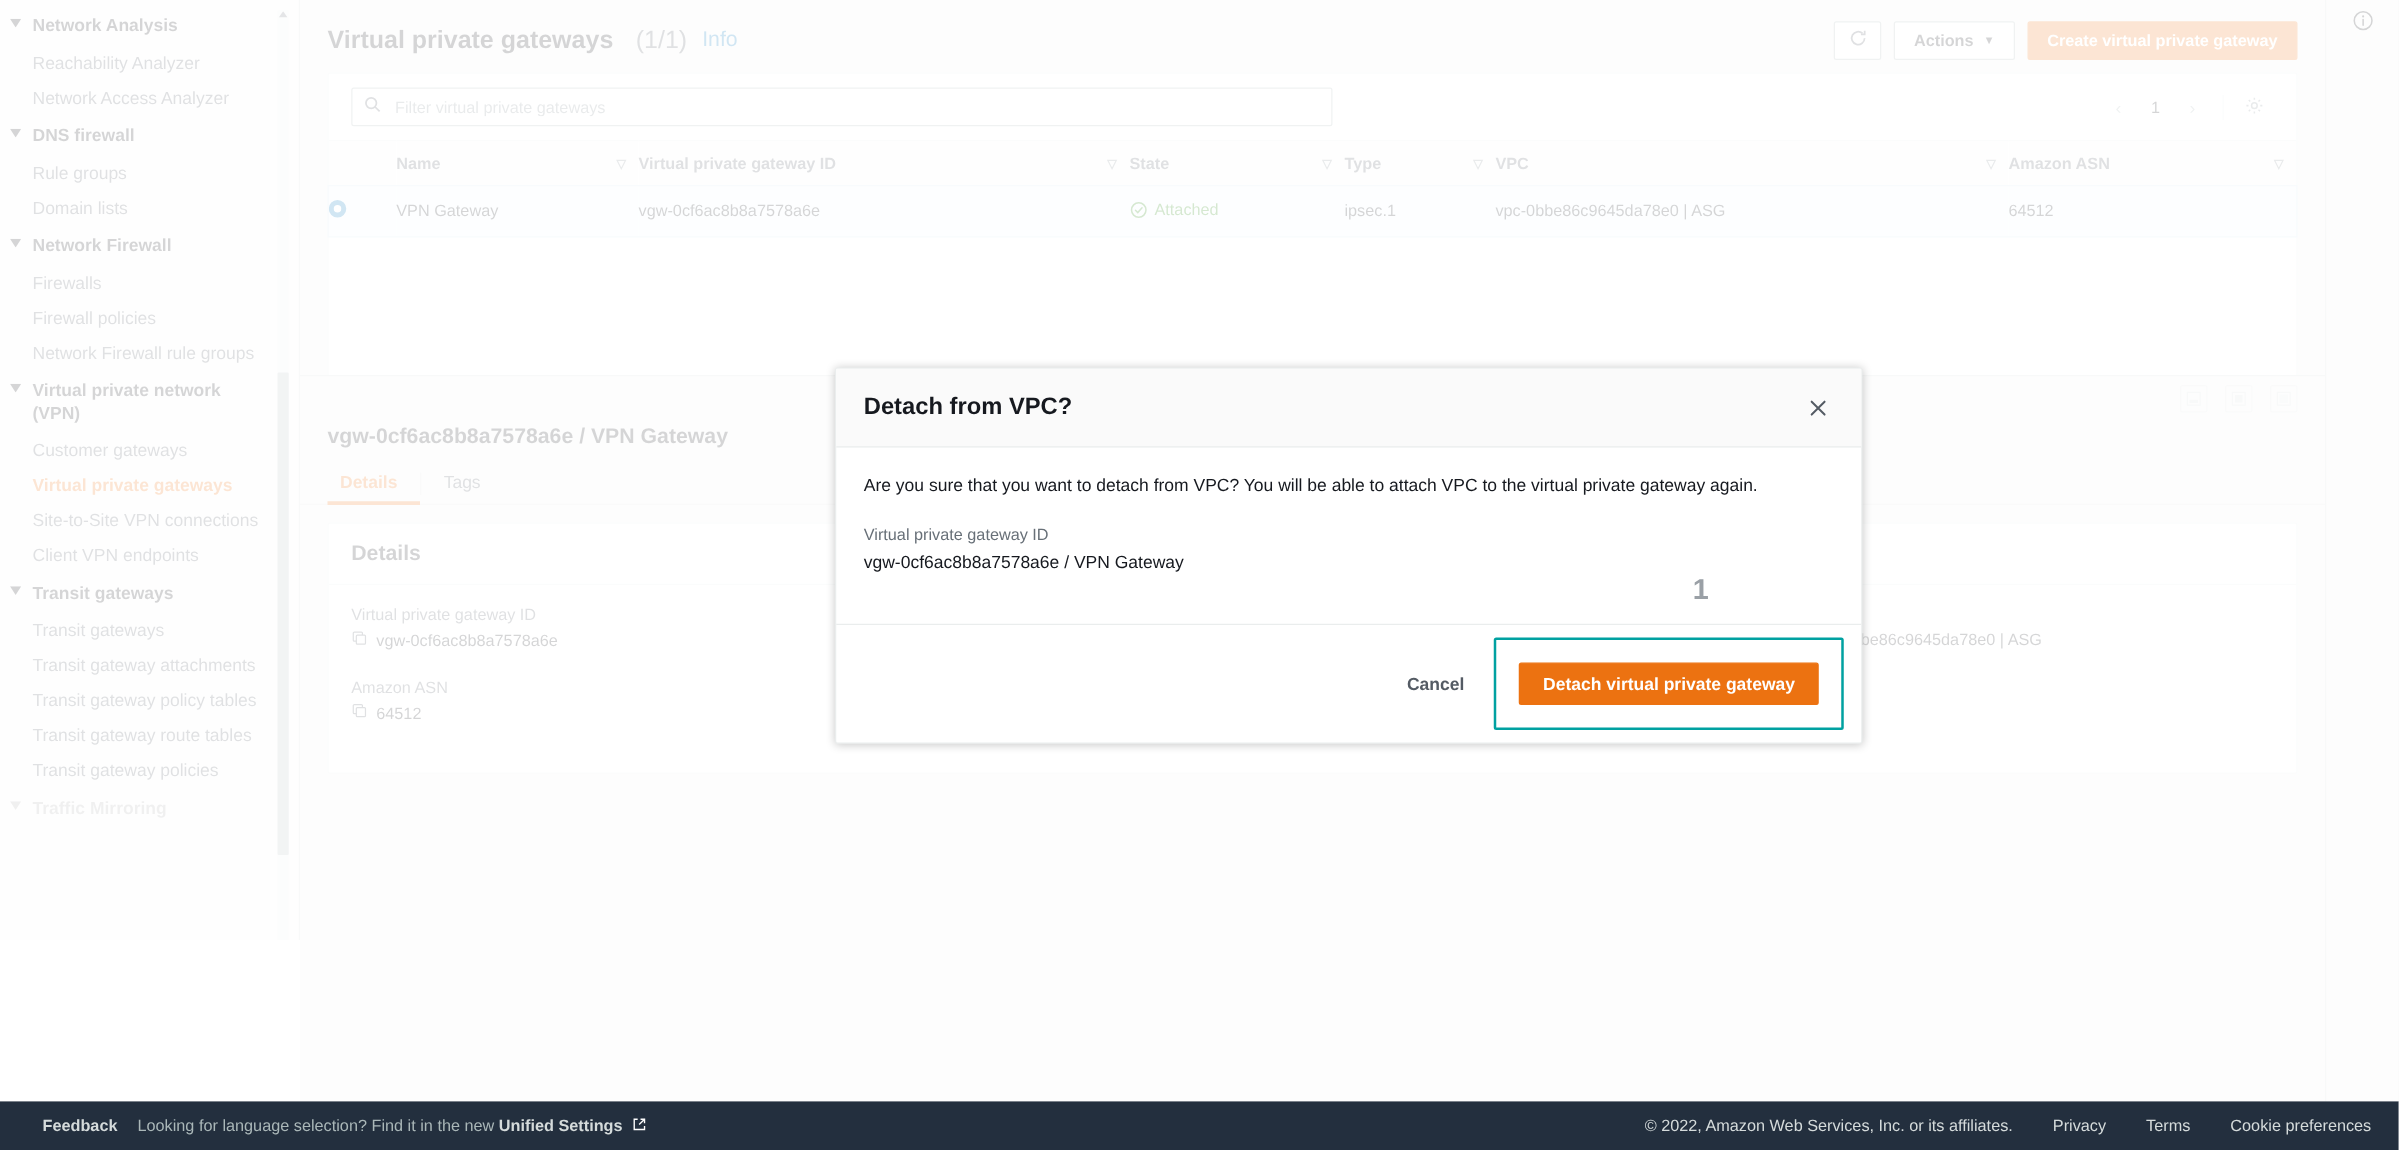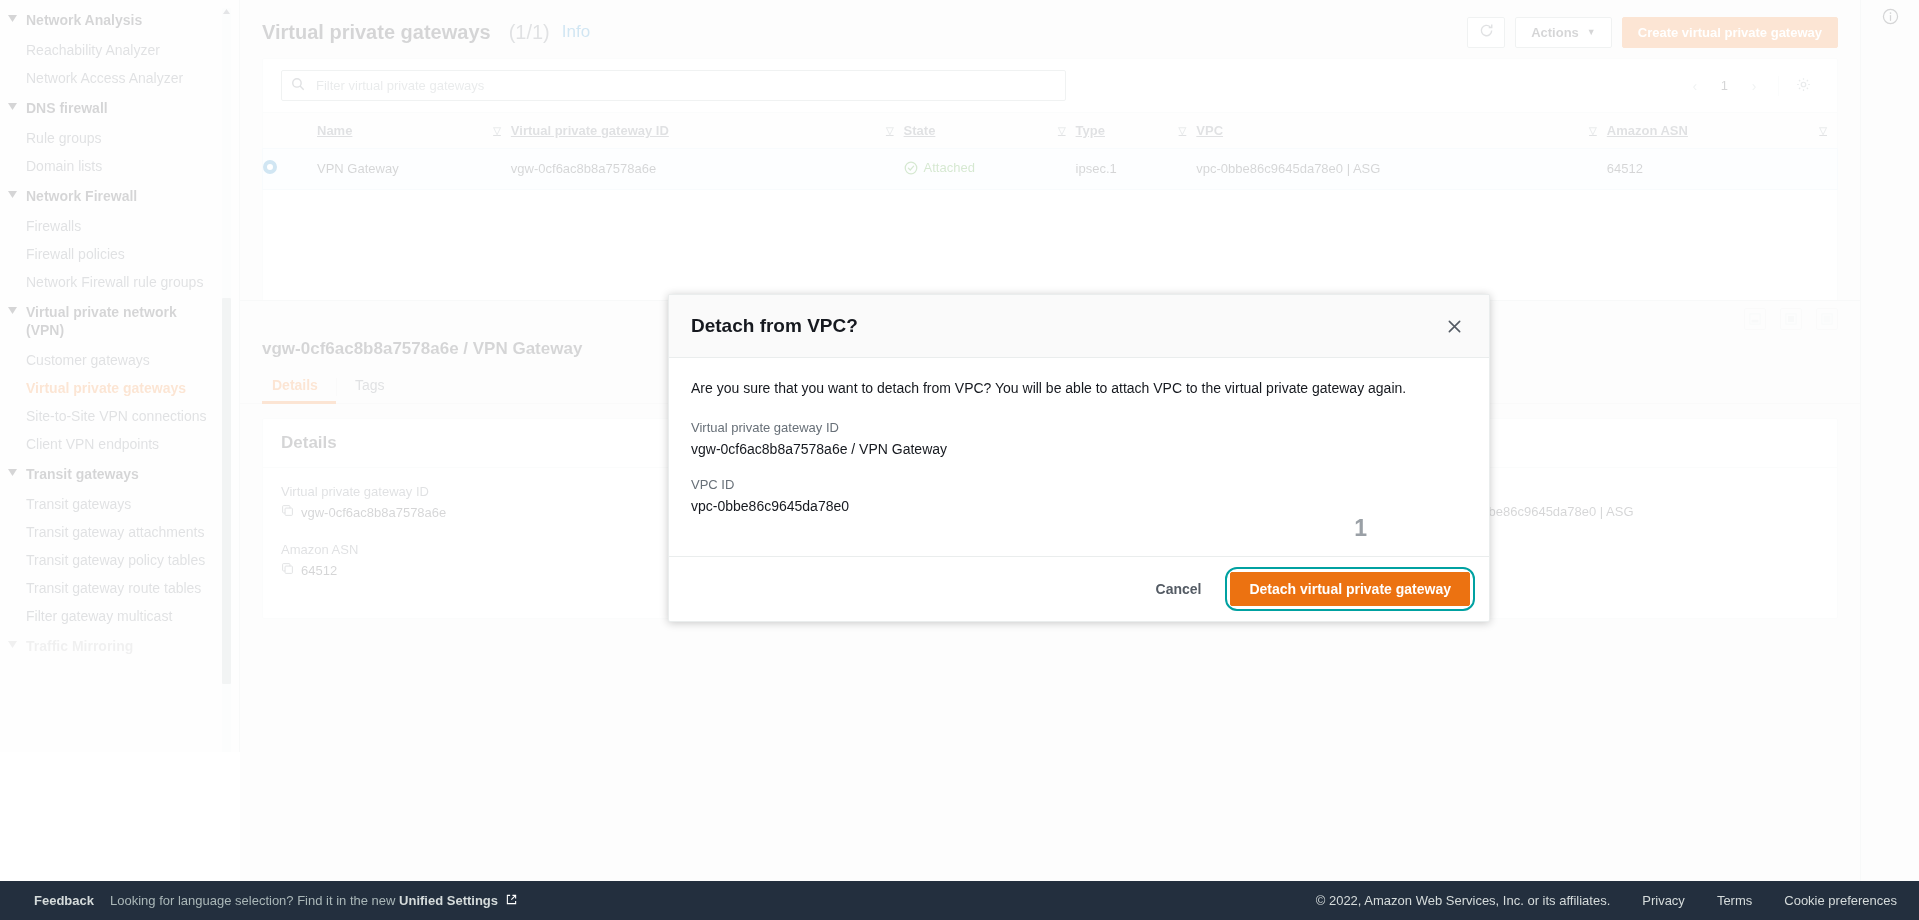--- a/index.html
+++ b/index.html
@@ -139,21 +139,20 @@
   .pg-sep { width: 1px; height: 20px; background: #eaeded; margin: 0 6px; }
 
   table.grid { width: 100%; border-collapse: collapse; }
   table.grid th {
     text-align: left; font-size: 13px; font-weight: bold; color: #545b64;
     padding: 10px 10px 10px 0; border-bottom: 1px solid #eaeded;
     border-top: 1px solid #eaeded;
     background: #fafafa;
     position: relative;
     white-space: nowrap;
-    text-decoration: underline;
   }
   table.grid th .thwrap { display: flex; align-items: center; }
   table.grid th .sortic { margin-left: auto; color: #879196; font-size: 10px; padding-left: 10px; }
   table.grid th.sel-col { width: 54px; padding-left: 18px; }
   table.grid td {
     font-size: 13px; color: #16191f;
     padding: 11px 10px 11px 0; border-bottom: 1px solid #eaeded;
     white-space: nowrap;
   }
   table.grid tr.selected td { background: #f1faff; }
@@ -288,21 +287,21 @@
     gap: 4px; padding: 10px 14px 10px 22px;
     border-top: 1px solid #eaeded;
   }
   .btn-link {
     background: none; border: none;
     font-size: 14px; font-weight: bold; color: #545b64;
     padding: 8px 20px; cursor: pointer;
     font-family: "Liberation Sans", sans-serif;
   }
   .focus-ring {
-    border: 2px solid #00a1a1; border-radius: 12px; padding: 3px;
+    border: 2px solid #00a1a1; border-radius: 2px; padding: 18px;
     display: inline-block;
   }
   .btn-detach {
     height: 34px; padding: 0 18px;
     background: #ec7211; border: 1px solid #ec7211; border-radius: 2px;
     color: #fff; font-size: 14px; font-weight: bold;
     cursor: pointer; font-family: "Liberation Sans", sans-serif;
     display: inline-flex; align-items: center;
   }
 </style>
@@ -361,21 +360,21 @@
             <svg width="9" height="7" viewBox="0 0 9 7">
               <path d="M0 0 L9 0 L4.5 7 Z" fill="#16191f"></path>
             </svg>
           </span>
           <span>Transit gateways</span>
         </div>
         <a class="nav-item">Transit gateways</a>
         <a class="nav-item">Transit gateway attachments</a>
         <a class="nav-item">Transit gateway policy tables</a>
         <a class="nav-item">Transit gateway route tables</a>
-        <a class="nav-item">Filter gateway multicast</a>
+        <a class="nav-item">Transit gateway policies</a>
         <div class="nav-group-header cut">
           <span class="caret">
             <svg width="9" height="7" viewBox="0 0 9 7">
               <path d="M0 0 L9 0 L4.5 7 Z" fill="#16191f"></path>
             </svg>
           </span>
           <span>Traffic Mirroring</span>
         </div>
       </div>
     <div class="sb-scrollbar">
@@ -608,24 +607,20 @@
     </div>
 
     <div class="modal-body">
       <div class="modal-desc">Are you sure that you want to detach from VPC? You will be able to attach VPC to the virtual private gateway again.</div>
 
       <div class="m-field">
         <div class="m-label">Virtual private gateway ID</div>
         <div class="m-value">vgw-0cf6ac8b8a7578a6e / VPN Gateway</div>
       </div>
 
-      <div class="m-field">
-        <div class="m-label">VPC ID</div>
-        <div class="m-value">vpc-0bbe86c9645da78e0</div>
-      </div>
 
       <div class="step-badge">1</div>
     </div>
 
     <div class="modal-foot">
       <button class="btn-link">Cancel</button>
       <span class="focus-ring">
         <button class="btn-detach">Detach virtual private gateway</button>
       </span>
     </div>

